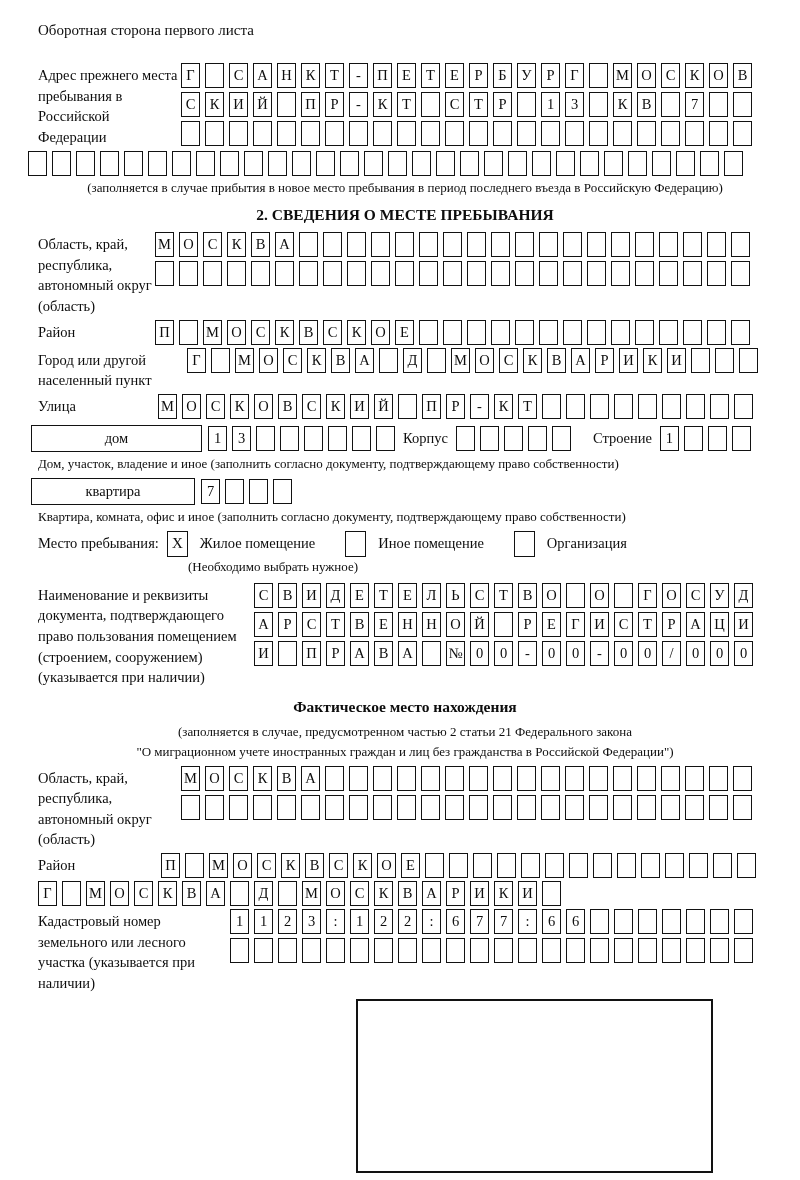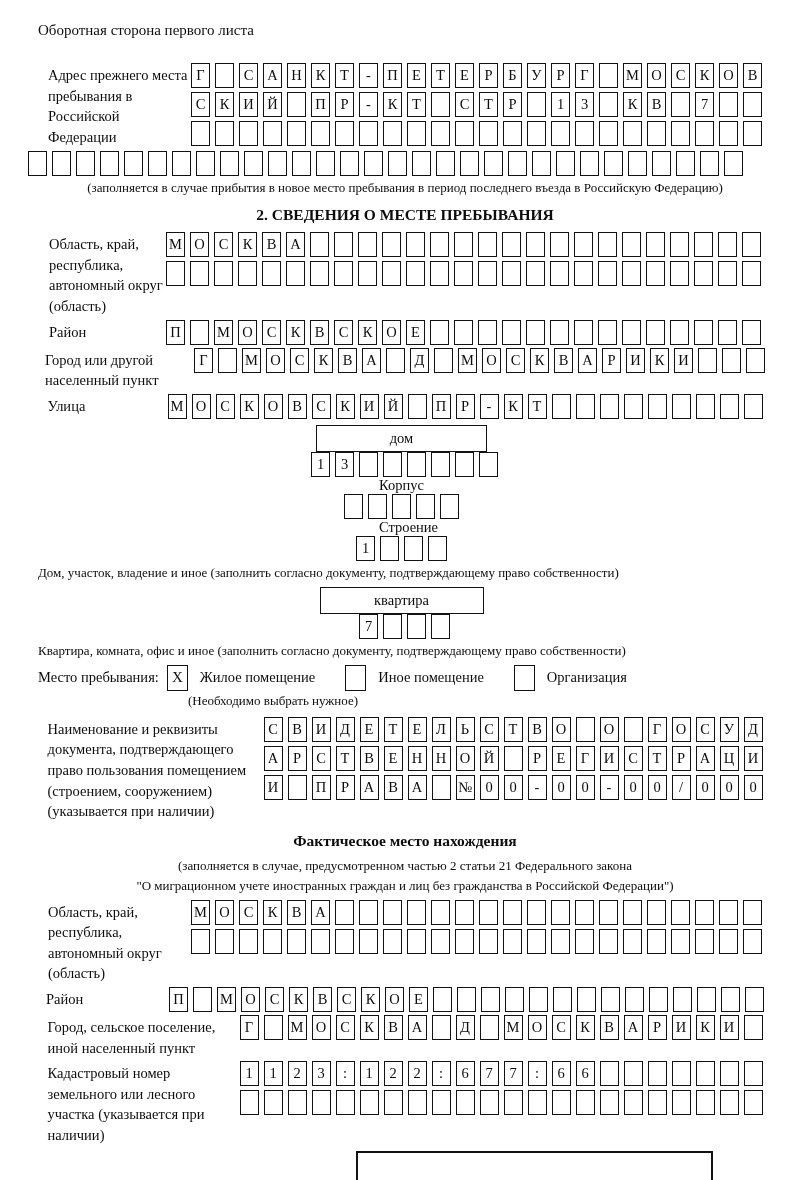--- a/index.html
+++ b/index.html
@@ -5,37 +5,37 @@
   html,body{margin:0;padding:0;background:#fff;}
   .page{
     width:800px;height:1180px;box-sizing:border-box;
     padding:12px 28px 0 38px;position:relative;
     font-family:"Liberation Serif", serif;color:#0d0d0d;background:#fff;
   }
   .hdr{ font-size:15px; margin:10px 14px 24px 0; }
   .lbl{ font-size:14.5px; line-height:1.42; flex:none; padding-top:2px; }
   .w143{width:143px;} .w117{width:117px;} .w149{width:149px;} .w120{width:120px;}
   .w216{width:216px;} .w123{width:123px;} .w192{width:192px;}
-  .form-row{ display:flex; align-items:flex-start; margin-bottom:3px;justify-content:center; }
+  .form-row{ display:flex; align-items:flex-start; margin-bottom:3px; }
   .cellrows{ display:flex; flex-direction:column; gap:4px; }
   .cells{ display:flex; gap:5px; }
   .cell{
     width:19px;height:25px;box-sizing:border-box;border:1.6px solid #121212;
     display:flex;align-items:center;justify-content:center;
     font-size:14.5px;flex:none;background:#fff;overflow:hidden;
   }
   .fullrow{ margin-left:-10px; margin-top:4px; }
   .note{ font-size:13px; margin:4px 0 6px 0; }
   .note-center{ text-align:center; }
   .sec-title{ text-align:center; font-weight:bold; font-size:15.5px; margin:10px 0 8px 0; }
   .widebox{
     box-sizing:border-box;border:1.7px solid #121212;height:27px;
     display:flex;align-items:center;justify-content:center;font-size:14.5px;flex:none;background:#fff;
   }
-  .inline-row{ display:flex; align-items:center; margin-bottom:2px; margin-left:-7px;flex-direction:column; }
+  .inline-row{ display:flex; align-items:center; margin-bottom:2px; margin-left:-7px; }
   .inline-lbl{ font-size:14.5px; margin:0 8px; }
   .chk-row{ display:flex; align-items:center; margin:6px 0 2px 0; }
   .chk{ width:21px;height:26px;box-sizing:border-box;border:1.6px solid #121212;
         display:flex;align-items:center;justify-content:center;font-size:15px;flex:none;background:#fff;}
   .opt{ display:flex; align-items:center; }
   .opt .chk{ margin-right:12px; }
   .opt-label{ font-size:14.5px; margin-right:30px; }
   .small-note{ font-size:13px; margin:2px 0 8px 150px; }
   .stamp-wrap{ width:452px; margin-left:auto; margin-right:12px; margin-top:6px;
                display:flex; flex-direction:column; align-items:center; }
@@ -540,21 +540,20 @@
         <span class="cell"></span>
         <span class="cell"></span>
         <span class="cell"></span>
         <span class="cell"></span>
         <span class="cell"></span>
         <span class="cell"></span>
       </div>
   </div>
 
   <div class="form-row">
-    <div class="lbl w192">Город, сельское поселение, иной населенный пункт</div>
     <div class="cells">
         <span class="cell">Г</span>
         <span class="cell"></span>
         <span class="cell">М</span>
         <span class="cell">О</span>
         <span class="cell">С</span>
         <span class="cell">К</span>
         <span class="cell">В</span>
         <span class="cell">А</span>
         <span class="cell"></span>

